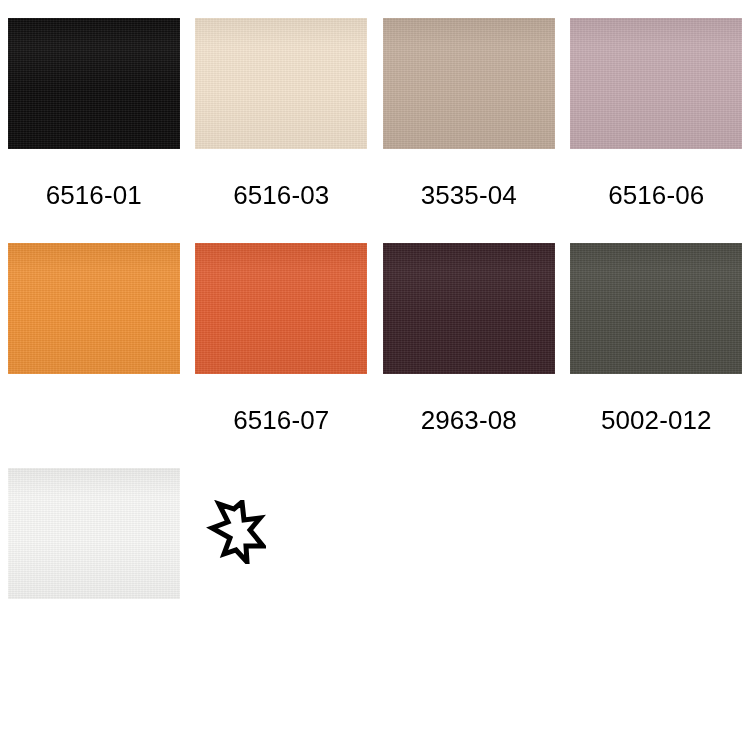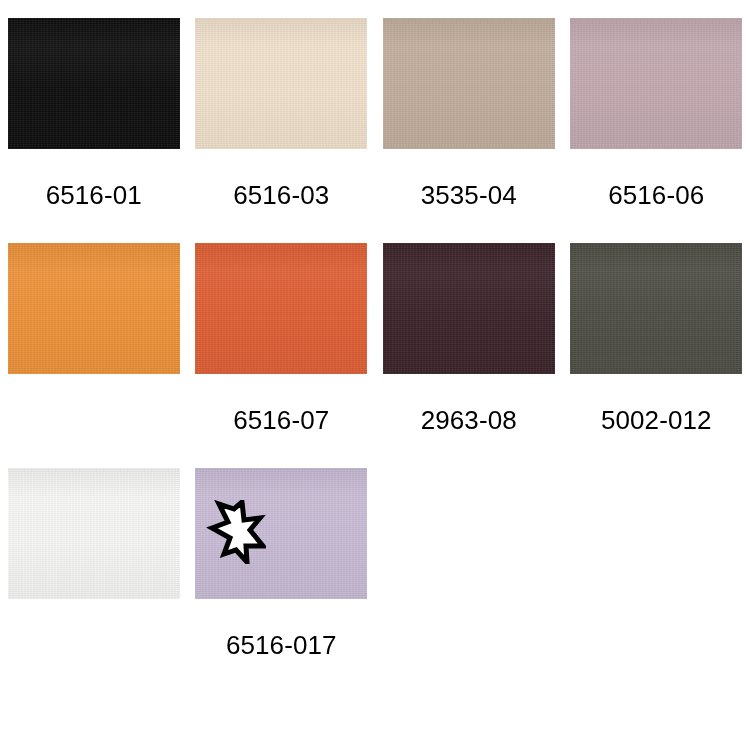--- a/index.html
+++ b/index.html
@@ -128,21 +128,17 @@
       <div class="swatch-chip" style="background-color: rgb(58, 34, 40);"></div>
       <div class="swatch-label">2963-08</div>
     </div>
     <div class="swatch-cell">
       <div class="swatch-chip" style="background-color: rgb(77, 77, 69);"></div>
       <div class="swatch-label">5002-012</div>
     </div>
     <div class="swatch-cell">
       <div class="swatch-chip" style="background-color: rgb(248, 248, 246);"></div>
     </div>
-    <div class="swatch-cell">
-      <div class="swatch-chip" style="background-color: rgb(201, 188, 214);"></div>
-      <div class="swatch-label">6516-017</div>
-    </div>
   </div>
 
 <svg id="mouse-cursor" viewBox="0 0 60 64" xmlns="http://www.w3.org/2000/svg" style="left: 206px; top: 500px;">
   <polygon points="6,28 22,22 13,4 28,9 36,2 38,20 54,18 44,30 57,46 40,46 41,62 30,50 18,54 24,38" fill="#ffffff" stroke="#000000" stroke-width="5" stroke-linejoin="miter"></polygon>
 </svg>
 
 </body></html>

